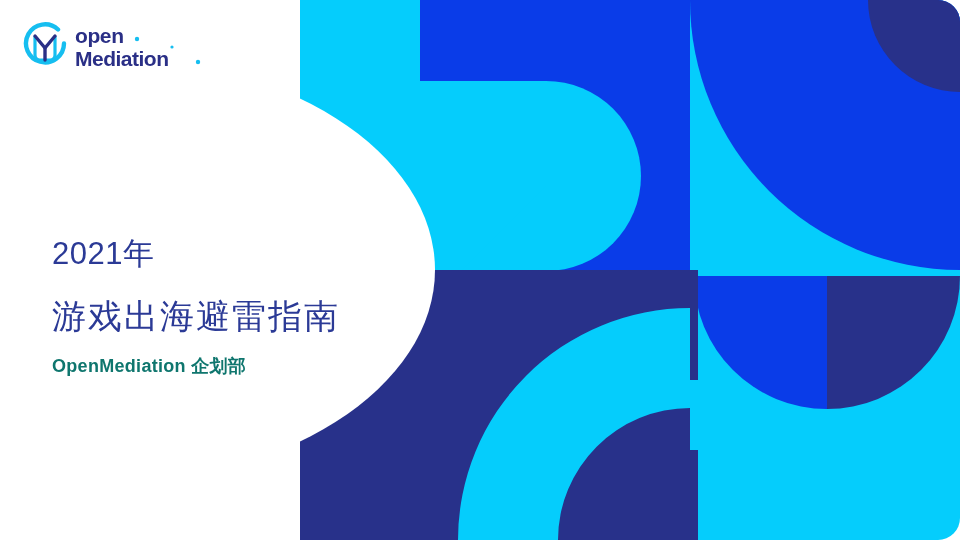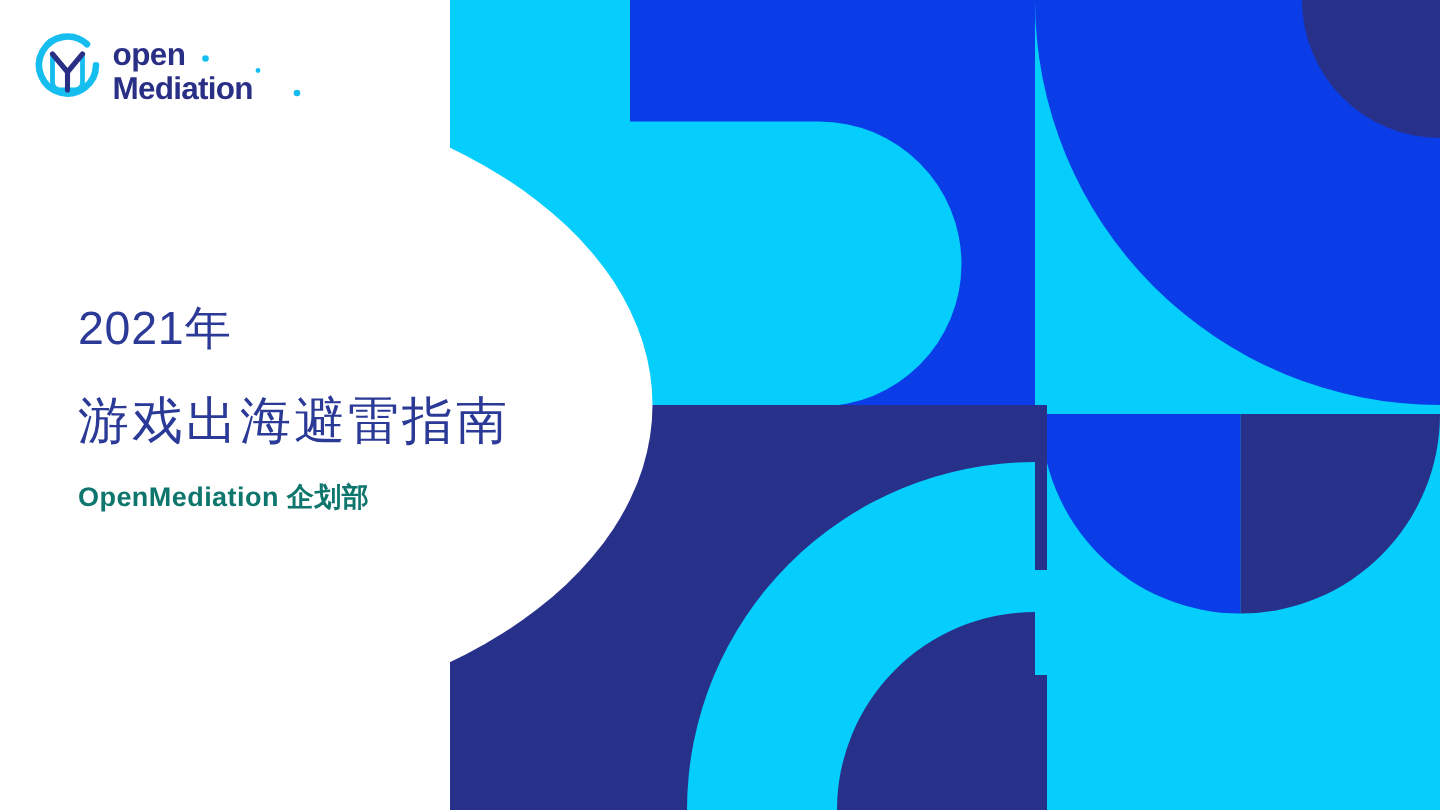--- a/index.html
+++ b/index.html
@@ -10,20 +10,21 @@
   body {
     font-family: "Liberation Sans", "DejaVu Sans", sans-serif;
   }
 
   .slide {
     position: relative;
     width: 960px;
     height: 540px;
     overflow: hidden;
     background: #ffffff;
+    border-radius: 22px;
   }
 
   
   .deco {
     position: absolute;
     left: 0; top: 0;
     width: 960px;
     height: 540px;
     overflow: hidden;
   }
@@ -77,20 +78,21 @@
     top: 196px;
     width: 340px;
   }
   .title-year {
     color: #2b3a96;
     font-size: 31px;
     line-height: 46px;
     font-weight: 400;
     letter-spacing: 0.5px;
     white-space: nowrap;
+    margin-top: 35px;
   }
   .title-main {
     color: #2b3a96;
     font-size: 34px;
     line-height: 56px;
     font-weight: 400;
     letter-spacing: 2px;
     margin-top: 12px;
     white-space: nowrap;
     font-family: Liberation Serif, serif;

